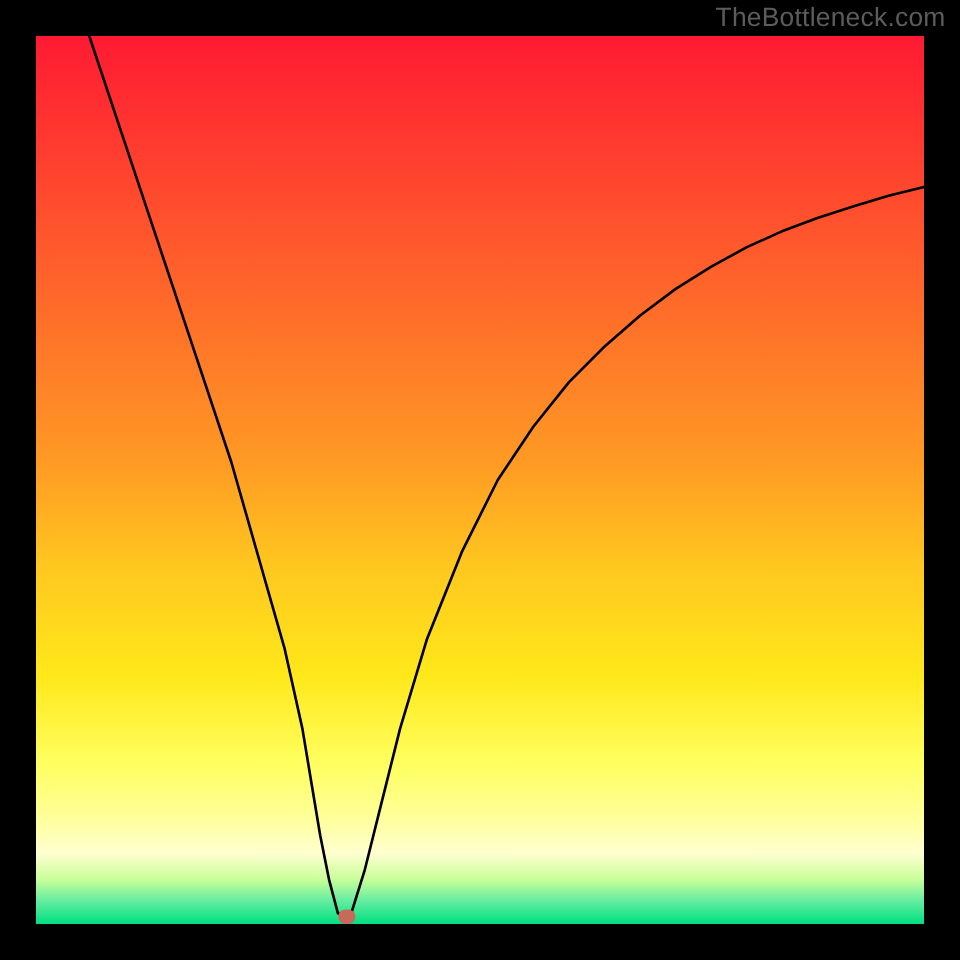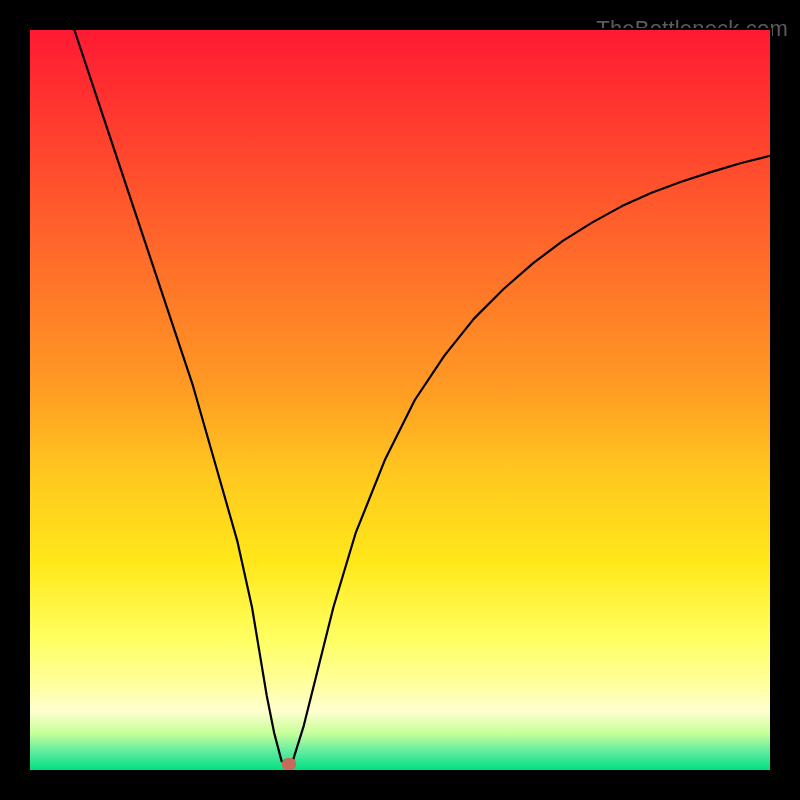--- a/index.html
+++ b/index.html
@@ -11,21 +11,21 @@
     overflow: hidden;
   }
   .stage {
     position: relative;
     width: 800px;
     height: 800px;
     background: #000;
   }
   .watermark {
     position: absolute;
-    top: 16px;
+    top: 2px;
     right: 12px;
     font-family: Arial, Helvetica, sans-serif;
     font-size: 22px;
     color: #5c5c5c;
     letter-spacing: 0.2px;
     user-select: none;
   }
   .plot-area {
     position: absolute;
     left: 30px;

